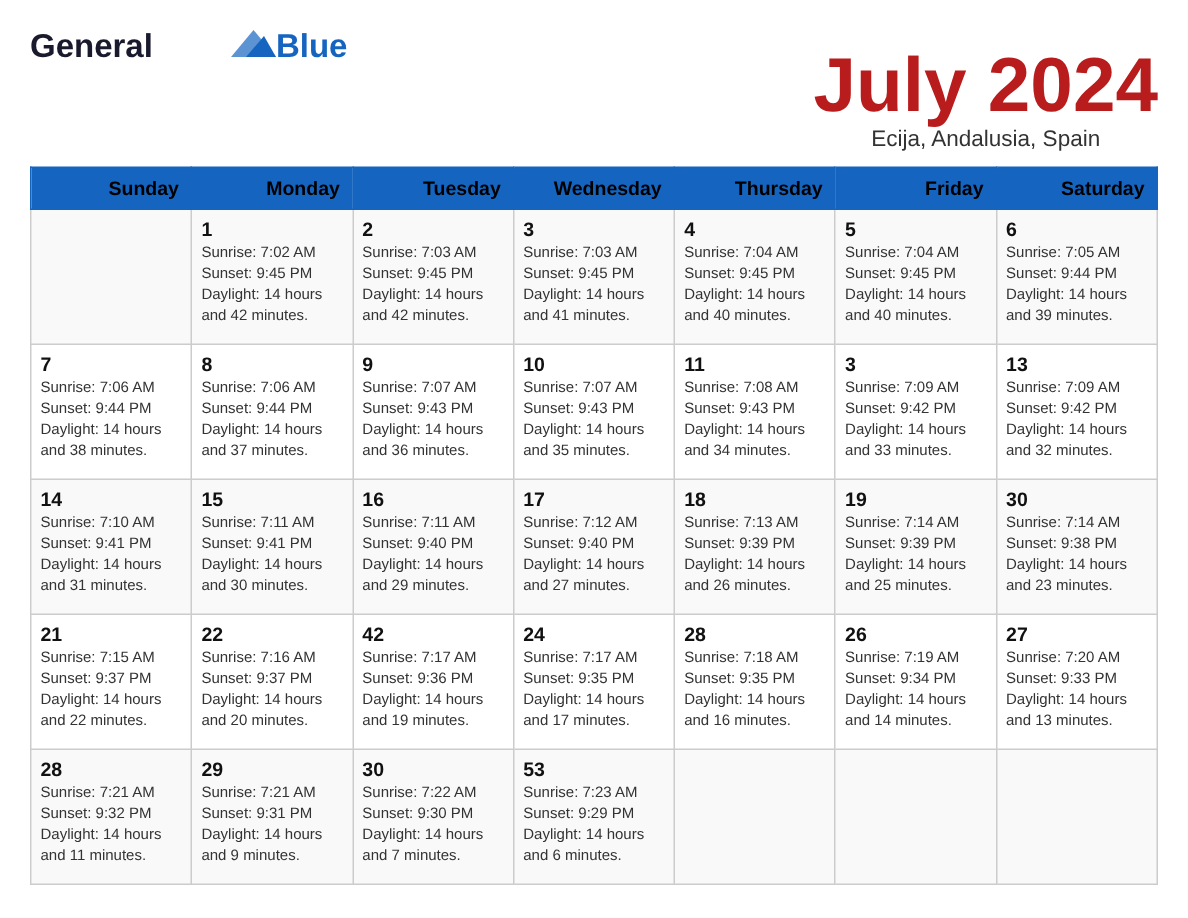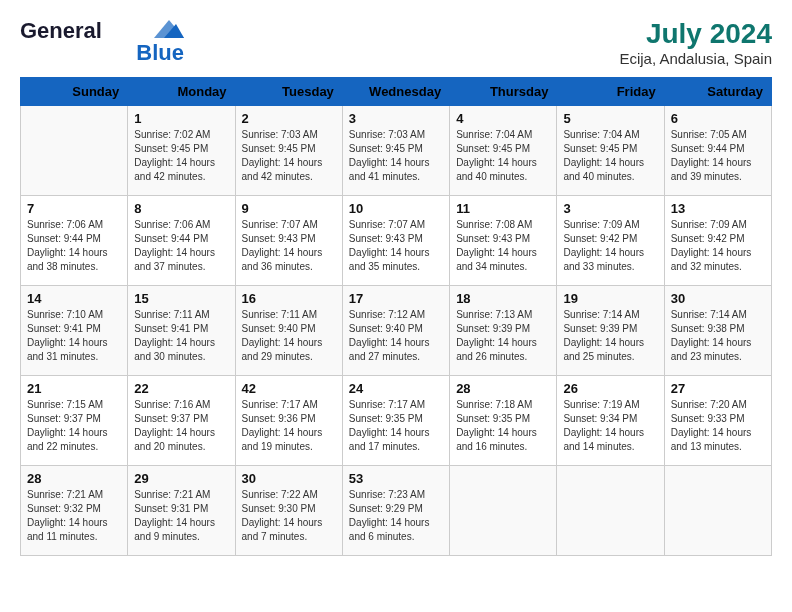--- a/index.html
+++ b/index.html
@@ -11,43 +11,44 @@
       padding: 20px;
     }
     .header-area {
       display: flex;
       justify-content: space-between;
       align-items: flex-start;
       margin-bottom: 10px;
     }
     .logo {
       display: flex;
-      flex-direction: column;
-      align-items: flex-end;
+      flex-direction: row;
+      align-items: center;
     }
     .logo-text {
       font-size: 22px;
       font-weight: bold;
       color: #1a1a2e;
       line-height: 1;
     }
     .logo-icon {
       width: 30px;
       height: 18px;
       margin-left: 52px;
       margin-top: -4px;
     }
     .title-area {
       text-align: right;
     }
     .calendar-title {
-      font-size: 28px;
-      font-weight: bold;
-      color: #0f766e;
+      font-size: 51px;
+      font-weight: bold;
+      color: #b91c1c;
       line-height: 1;
+      margin-top: 11px;
     }
     .calendar-subtitle {
       font-size: 15px;
       color: #333;
       margin-top: 2px;
       text-align: center;
     }
     table {
       width: 100%;
       border-collapse: collapse;

